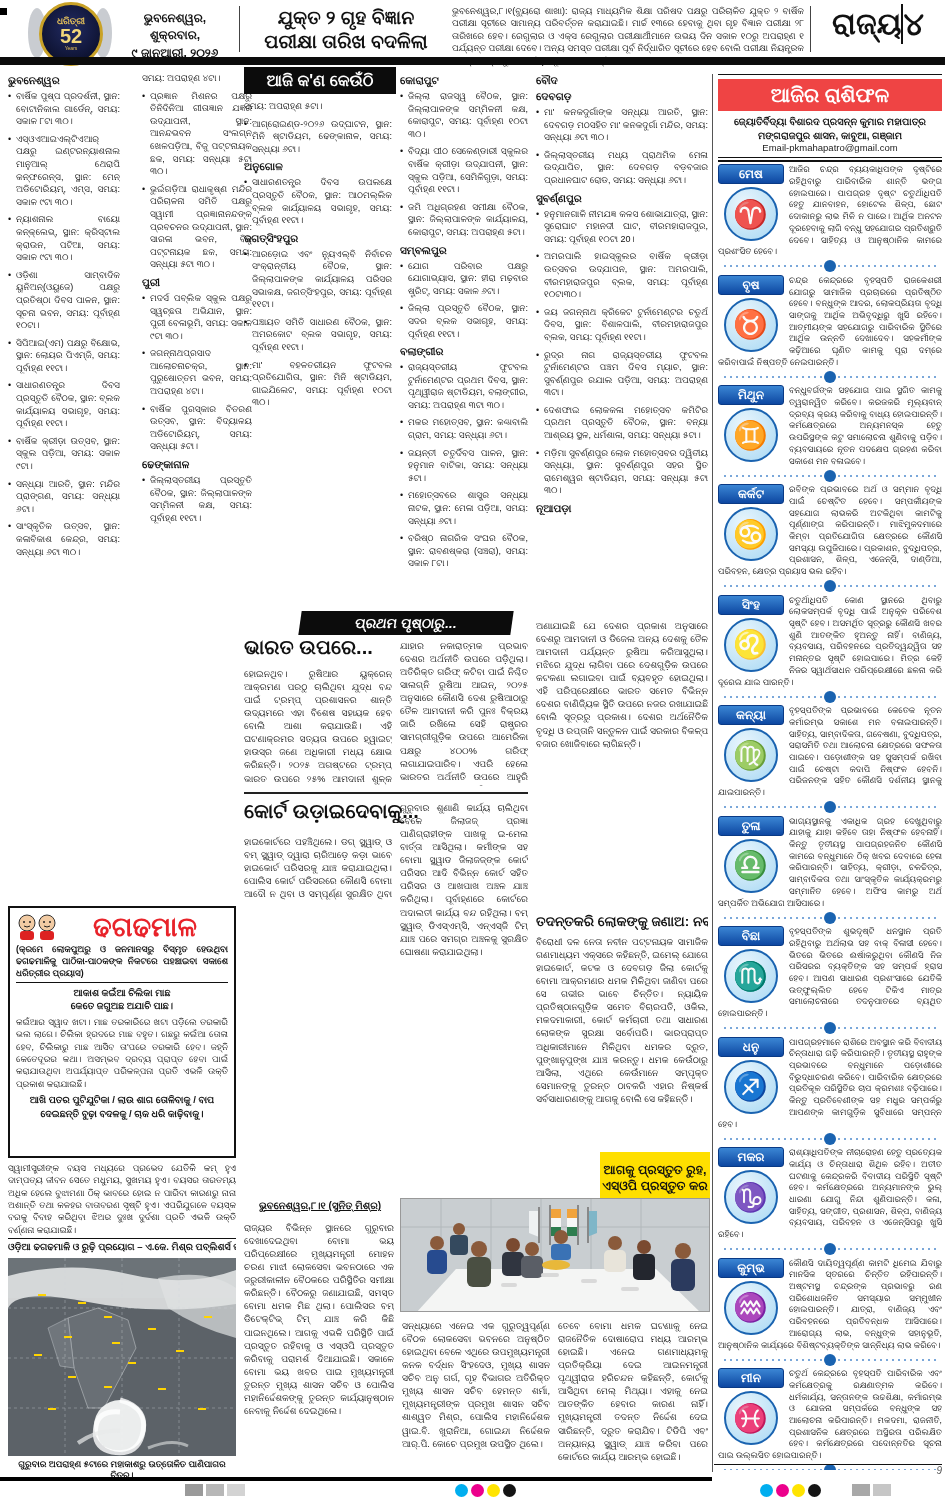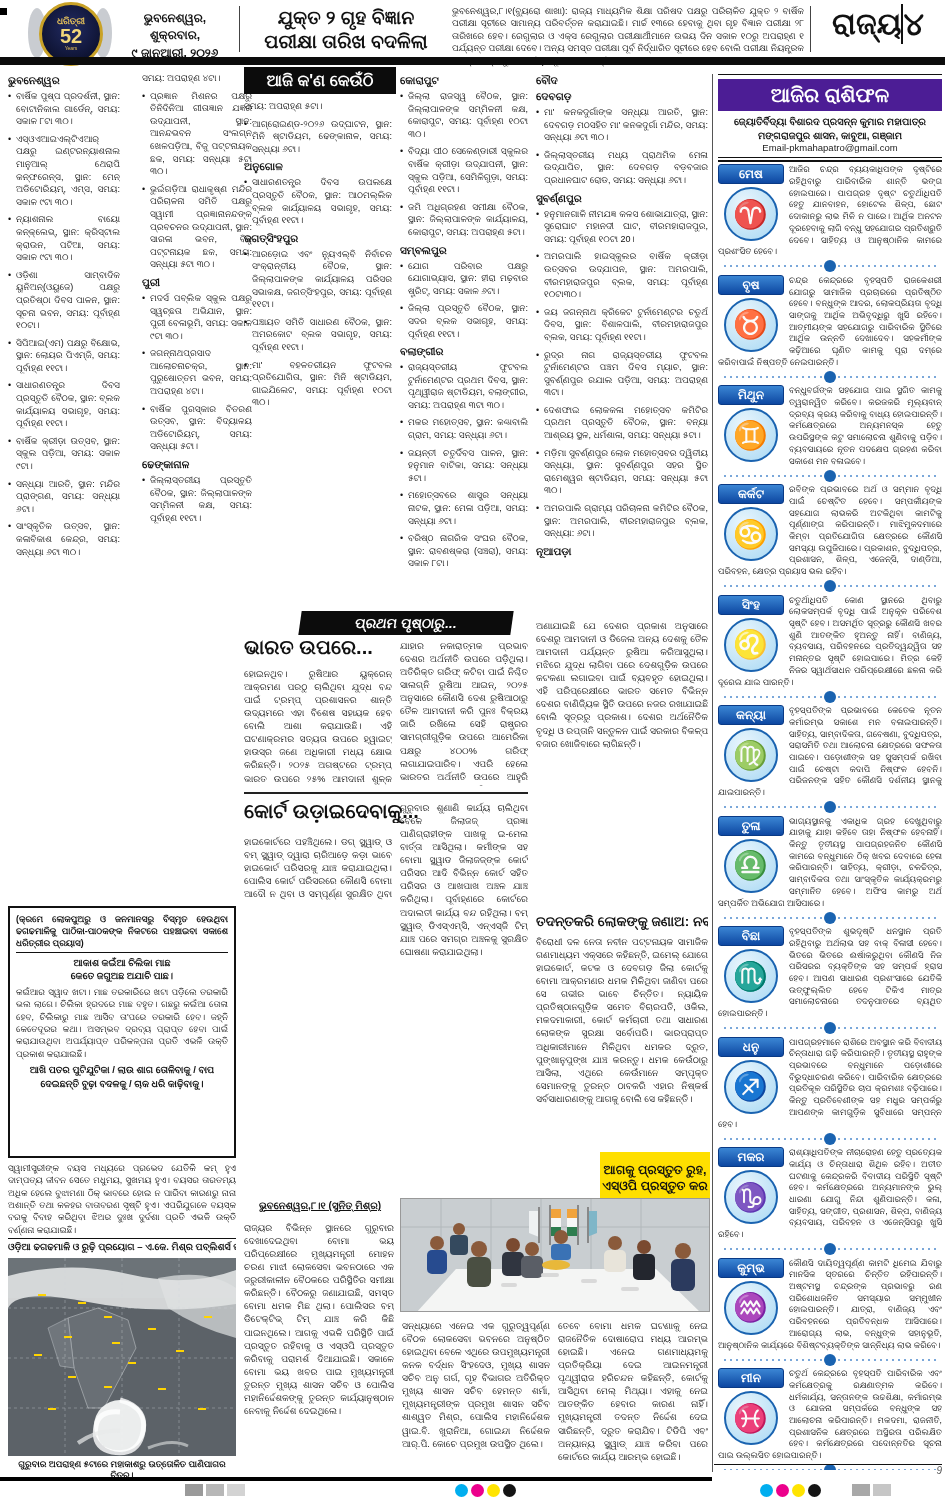--- a/index.html
+++ b/index.html
@@ -56,21 +56,21 @@
   .dintro{font-size:8.8px;font-weight:bold;text-align:justify;border-bottom:1px solid #111;padding-bottom:2px;margin-top:2px;line-height:1.35;}
   .dverse{font-size:9.5px;font-weight:bold;text-align:center;line-height:1.45;margin:3px 0;}
   .dpara{font-size:8.8px;line-height:1.4;text-align:justify;}
   .dcont{position:absolute;left:8px;top:1162px;width:228px;height:74px;font-size:8.8px;line-height:1.4;text-align:justify;overflow:hidden;}
   .dcred{position:absolute;left:8px;top:1238px;width:228px;font-size:9.5px;font-weight:bold;border-top:1.5px solid #111;padding-top:2px;white-space:nowrap;overflow:hidden;}
   .wmap{position:absolute;left:8px;top:1258px;width:228px;height:198px;overflow:hidden;}
   .wcap{position:absolute;left:8px;top:1459px;width:228px;font-size:8.8px;text-align:center;font-weight:bold;}
   
   .hsep-v{position:absolute;left:712px;top:74px;width:1px;height:1398px;background:#555;}
   .horo{position:absolute;left:718px;top:74px;width:224px;height:1396px;overflow:hidden;border-top:1.5px solid #111;padding-top:4px;box-sizing:border-box;}
-  .htitle{height:32px;background:#4c1d95;color:#fff;font-size:20px;font-weight:bold;display:flex;align-items:center;justify-content:center;}
+  .htitle{height:32px;background:#ef4444;color:#fff;font-size:20px;font-weight:bold;display:flex;align-items:center;justify-content:center;}
   .hauthor{font-size:9.8px;font-weight:bold;text-align:center;margin-top:4px;line-height:1.4;}
   .hemail{font-size:9.5px;text-align:center;color:#222;}
   .hrule{border-top:1px solid #111;border-bottom:2.5px solid #111;height:2px;margin:4px 0 2px;}
   .sign{overflow:hidden;max-height:94px;margin-top:2px;}
   .signhead{float:left;width:66px;margin-right:5px;}
   .chip{background:linear-gradient(#3b86d4,#0d47a1);color:#fff;font-size:12px;font-weight:bold;text-align:center;
         border-radius:3px;padding:2px 0;border:1px solid #0a3a85;}
   .zicon{width:50px;height:50px;margin:3px auto 0;border-radius:50%;border:2px solid #1a63b0;
          background:radial-gradient(circle at 35% 30%,#eaf6fd,#a8d8f3);color:#12355e;
          font-size:28px;display:flex;align-items:center;justify-content:center;}
@@ -172,37 +172,51 @@
       <div class="city">ଦେବଗଡ଼</div>
       <div class="evt">ମା' କନକଦୁର୍ଗାଙ୍କ ସନ୍ଧ୍ୟା ଆରତି, ସ୍ଥାନ: ଦେବଗଡ଼ ମଠସହିତ ମା' କନକଦୁର୍ଗା ମନ୍ଦିର, ସମୟ: ସନ୍ଧ୍ୟା ୬ଟା ୩୦।</div>
       <div class="evt">ଜିଲ୍ଲାସ୍ତରୀୟ ମଧ୍ୟ ପ୍ରାଥମିକ ମେଳା ଉଦ୍‌ଯାପିତ, ସ୍ଥାନ: ଦେବଗଡ଼ ବଡ଼ବଜାର ପ୍ରଧାନଘାଟ ରୋଡ, ସମୟ: ସନ୍ଧ୍ୟା ୬ଟା।</div>
       <div class="city">ସୁବର୍ଣ୍ଣପୁର</div>
       <div class="evt">ହନୁମାନଗାଳି ନୀମଯଜ୍ଞ କଳସ ଶୋଭାଯାତ୍ରା, ସ୍ଥାନ: ସୁରୋଘାଟ ମହାନଦୀ ଘାଟ, ବୀରମହାରାଜପୁର, ସମୟ: ପୂର୍ବାହ୍ଣ ୧୦ଟା 20।</div>
       <div class="evt">ଅମରପାଲି ହାଇସ୍କୁଲର ବାର୍ଷିକ କ୍ରୀଡ଼ା ଉତ୍ସବର ଉଦ୍‌ଯାପନ, ସ୍ଥାନ: ଅମରପାଲି, ବୀରମହାରାଜପୁର ବ୍ଲକ, ସମୟ: ପୂର୍ବାହ୍ଣ ୧୦ଟା୩୦।</div>
       <div class="evt">ଜୟ ଜଗନ୍ନାଥ କ୍ରିକେଟ ଟୁର୍ନାମେଣ୍ଟର ଚତୁର୍ଥ ଦିବସ, ସ୍ଥାନ: ବିଶାଳପାଲି, ବୀରମହାରାଜପୁର ବ୍ଲକ, ସମୟ: ପୂର୍ବାହ୍ଣ ୧୧ଟା।</div>
       <div class="evt">ରୁଦ୍ର ନାଗ ରାଜ୍ୟସ୍ତରୀୟ ଫୁଟବଲ ଟୁର୍ନାମେଣ୍ଟର ପଞ୍ଚମ ଦିବସ ମ୍ୟାଚ, ସ୍ଥାନ: ସୁବର୍ଣ୍ଣପୁର ରଯାଲ ପଡ଼ିଆ, ସମୟ: ଅପରାହ୍ଣ ୩ଟା।</div>
       <div class="evt">ଦେଶଫାଇ ଲୋକକଳା ମହୋତ୍ସବ କମିଟିର ପ୍ରଥମ ପ୍ରସ୍ତୁତି ବୈଠକ, ସ୍ଥାନ: ବନ୍ୟା ଆଶ୍ରୟ ସ୍ଥଳ, ଧର୍ମଶାଳା, ସମୟ: ସନ୍ଧ୍ୟା ୫ଟା।</div>
       <div class="evt">ମଡ଼ିମା ସୁବର୍ଣ୍ଣପୁର ଲୋକ ମହୋତ୍ସବର ଦ୍ୱିତୀୟ ସନ୍ଧ୍ୟା, ସ୍ଥାନ: ସୁବର୍ଣ୍ଣପୁର ସହର ସ୍ଥିତ ରାମେଶ୍ୱର ଷ୍ଟାଡିୟମ, ସମୟ: ସନ୍ଧ୍ୟା ୫ଟା ୩୦।</div>
-      <div class="evt">ଅମରପାଲି ଗ୍ରାମ୍ୟ ପରିଚାଳନା କମିଟିର ବୈଠକ, ସ୍ଥାନ: ଅମରପାଲି, ବୀରମହାରାଜପୁର ବ୍ଲକ, ସନ୍ଧ୍ୟା: ୬ଟା।</div>
       <div class="city">ନୂଆପଡ଼ା</div>
     </div>
 
   <div class="fp-tab">ପ୍ରଥମ ପୃଷ୍ଠାରୁ...</div>
   <div class="art-h" style="left:244px;top:636px;width:150px;">ଭାରତ ଉପରେ...</div>
   <div class="body" style="left:244px;top:668px;width:148px;height:118px;">ହୋଇନଥିବ। ରୁଷିଆର ୟୁକ୍ରେନ୍ ଆକ୍ରମଣ ପରଠୁ ଚାଲିଥିବା ଯୁଦ୍ଧ ବନ୍ଦ ପାଇଁ ଟ୍ରମ୍ପ୍ ପ୍ରଶାସନର ଶାନ୍ତି ଉଦ୍ୟମରେ ଏହା ବିଶେଷ ସହାୟକ ହେବ ବୋଲି ଆଶା କରାଯାଉଛି। ଏହି ଘଟଣାକ୍ରମର ସତ୍ୟତା ଉପରେ ହ୍ୱାଇଟ୍ ହାଉସ୍‌ର ଜଣେ ଅଧିକାରୀ ମଧ୍ୟ କ୍ଷୋଭ କରିଛନ୍ତି। ୨୦୨୫ ଅଗଷ୍ଟରେ ଟ୍ରମ୍ପ୍ ଭାରତ ଉପରେ ୨୫% ଆମଦାନୀ ଶୁଳ୍କ କଷିଥିଲେ। ଏଥିସହ ରୁଷିଆଠାରୁ ଭାରତ ଶସ୍ତାରେ ତୈଳ କ୍ରୟ କରୁଥିବାରୁ ଅତିରିକ୍ତ ଭାବେ ୨୫% ଦଣ୍ଡାତ୍ମକ ଶୁଳ୍କ ଲଗାଇଥିଲେ। ଫଳରେ ଆମେରିକାକୁ ଭାରତୀୟ ସାମଗ୍ରୀ ରପ୍ତାନି ବହୁଳ ଭାବେ ପ୍ରଭାବିତ ହୋଇଥିଲା,</div>
   <div class="body" style="left:400px;top:640px;width:128px;height:146px;">ଯାହାର ନକାରାତ୍ମକ ପ୍ରଭାବ ଦେଶର ଅର୍ଥନୀତି ଉପରେ ପଡ଼ିଥିଲା। ଅତିରିକ୍ତ ଗରିଫ୍ କଟିବା ପାଇଁ ନିଶ୍ଚିତ ସାଲଗ୍ନି ରୁଷିଆ ଆଇନ୍, ୨୦୨୫ ଅନୁସାରେ କୌଣସି ଦେଶ ରୁଷିଆଠାରୁ ତୈଳ ଆମଦାନୀ କରି ପୁନଃ ବିକ୍ରୟ ଜାରି ରଖିଲେ ସେହି ରାଷ୍ଟ୍ରର ସାମଗ୍ରୀଗୁଡ଼ିକ ଉପରେ ଆମେରିକା ପକ୍ଷରୁ ୪୦୦% ଗରିଫ୍ ଲଗାଯାଇପାରିବ। ଏପରି ହେଲେ ଭାରତର ଅର୍ଥନୀତି ଉପରେ ଆହୁରି ଖରାପ ପ୍ରଭାବ ପଡ଼ିବ। କାରଣ ଭାରତୀୟ ସାମଗ୍ରୀଗୁଡ଼ିକୁ ଆମେରିକାକୁ ରପ୍ତାନି କରିବା ଅସମ୍ଭବ ହୋଇପଡ଼ିବ। ହ୍ୱାଇଟ୍ ହାଉସ୍ ପକ୍ଷରୁ ପୂର୍ବରୁ ଭଲ୍ ବିଲ୍ ଉପରେ ସମୀକ୍ଷା କରାଯାଇଛି।</div>
   <div class="body" style="left:536px;top:620px;width:172px;height:288px;">ଅଣାଯାଇଛି ଯେ ଦେଶର ପ୍ରକାଶ ଅନୁସାରେ ଦେଶରୁ ଆମଦାନୀ ଓ ଡିଜେଲ ଅନ୍ୟ ଦେଶକୁ ତୈଳ ଆମଦାନୀ ପର୍ଯ୍ୟନ୍ତ ରୁଷିଆ କରିଆସୁଥିଲା। ମଝିରେ ଯୁଦ୍ଧ ଲାଗିବା ପରେ ଦେଶଗୁଡ଼ିକ ଉପରେ କଟକଣା ଲଗାଇବା ପାଇଁ ବ୍ୟବହୃତ ହୋଇଥିଲା। ଏହି ପରିପ୍ରେକ୍ଷୀରେ ଭାରତ ସମେତ ବିଭିନ୍ନ ଦେଶର ବାଣିଜ୍ୟିକ ସ୍ଥିତି ଉପରେ ନଜର ରଖାଯାଇଛି ବୋଲି ସୂତ୍ରରୁ ପ୍ରକାଶ। ଦେଶର ଅର୍ଥନୈତିକ ବୃଦ୍ଧି ଓ ରପ୍ତାନି ସନ୍ତୁଳନ ପାଇଁ ସରକାର ବିକଳ୍ପ ବଜାର ଖୋଜିବାରେ ଲାଗିଛନ୍ତି।</div>
   <div class="rule" style="left:244px;top:792px;width:284px;height:2px;"></div>
   <div class="art-h" style="left:244px;top:800px;width:220px;">କୋର୍ଟ ଉଡ଼ାଇଦେବାକୁ...</div>
   <div class="body" style="left:244px;top:836px;width:148px;height:64px;">ହାଇକୋର୍ଟରେ ପହଞ୍ଚିଥିଲେ। ଡଗ୍ ସ୍କ୍ୱାଡ୍ ଓ ବମ୍ ସ୍କ୍ୱାଡ୍ ଦ୍ୱାରା ଚାରିଆଡ଼େ କଡ଼ା ଭାବେ ହାଇକୋର୍ଟ ପରିସରକୁ ଯାଞ୍ଚ କରାଯାଇଥିଲା। ପୋଲିସ କୋର୍ଟ ପରିସରରେ କୌଣସି ବୋମା ଆଦୌ ନ ଥିବା ଓ ସମ୍ପୂର୍ଣ୍ଣ ସୁରକ୍ଷିତ ଥିବା ଘୋଷଣା କରିବା ପରେ ଧୀରେ ଧୀରେ ସ୍ଥିତି ସ୍ୱାଭାବିକ ହୋଇଥିଲା। ହାଇକୋର୍ଟ ମୁଖ୍ୟ ବିଚାରପତି ହରିଶ ଟଣ୍ଡନଙ୍କ ସମେତ ଅନ୍ୟ ୯ଜଣ ବିଚାରପତି ସେମାନଙ୍କ କୋର୍ଟରେ ମାମଲାଗୁଡ଼ିକର ଶୁଣାଣି କରିଥିଲେ।</div>
   <div class="body" style="left:400px;top:802px;width:128px;height:344px;">ଗୁରୁବାର ଶୁଣାଣି କାର୍ଯ୍ୟ ଚାଲିଥିବା ବେଳେ ଜିଲାଜଜ୍ ପ୍ରଜ୍ଞା ପାଣିଗ୍ରାହୀଙ୍କ ପାଖକୁ ଇ-ମେଲ ବାର୍ତ୍ତା ଆସିଥିଲା। କର୍ମୀଙ୍କ ସହ ବୋମା ସ୍କ୍ୱାଡ ଜିଲାଜଜ୍‌ଙ୍କ କୋର୍ଟ ପରିସର ଆଦି ବିଭିନ୍ନ କୋର୍ଟ ସହିତ ପରିସର ଓ ଆଖପାଖ ଅଞ୍ଚଳ ଯାଞ୍ଚ କରିଥିଲା। ପୂର୍ବାହ୍ଣରେ କୋର୍ଟରେ ଅଦାଲତୀ କାର୍ଯ୍ୟ ବନ୍ଦ ରହିଥିଲା। ବମ୍ ସ୍କ୍ୱାଡ୍ ଡିଏସ୍‌ଏମ୍‌ସି, ଏନ୍‌ଏସ୍‌ଜି ଟିମ୍ ଯାଞ୍ଚ ପରେ ସମଗ୍ର ଅଞ୍ଚଳକୁ ସୁରକ୍ଷିତ ଘୋଷଣା କରାଯାଇଥିଲା।</div>
   <div class="subhead" style="left:536px;top:914px;width:172px;">ତଦନ୍ତକରି ଲୋକଙ୍କୁ ଜଣାଅ: ନବୀନ</div>
   <div class="body" style="left:536px;top:936px;width:172px;height:210px;">ବିରୋଧୀ ଦଳ ନେତା ନବୀନ ପଟ୍ଟନାୟକ ସାମାଜିକ ଗଣମାଧ୍ୟମ ଏକ୍ସରେ କହିଛନ୍ତି, ଇମେଲ୍ ଯୋଗେ ହାଇକୋର୍ଟ, କଟକ ଓ ଦେବଗଡ଼ ଜିଲା କୋର୍ଟକୁ ବୋମା ଆକ୍ରମଣର ଧମକ ମିଳିଥିବା ଜାଣିବା ପରେ ସେ ଗଭୀର ଭାବେ ଚିନ୍ତିତ। ନ୍ୟାୟିକ ପ୍ରତିଷ୍ଠାନଗୁଡ଼ିକ ସମେତ ବିଚାରପତି, ଓକିଲ, ମକଦମାକାରୀ, କୋର୍ଟ କର୍ମଚାରୀ ତଥା ସାଧାରଣ ଲୋକଙ୍କ ସୁରକ୍ଷା ସର୍ବୋପରି। ଭାରପ୍ରାପ୍ତ ଅଧିକାରୀମାନେ ମିଳିଥିବା ଧମକର ଦ୍ରୁତ, ପୁଙ୍ଖାନୁପୁଙ୍ଖ ଯାଞ୍ଚ କରନ୍ତୁ। ଧମକ କେଉଁଠାରୁ ଆସିଲା, ଏଥିରେ କେଉଁମାନେ ସମ୍ପୃକ୍ତ ସେମାନଙ୍କୁ ତୁରନ୍ତ ଠାବକରି ଏହାର ନିଷ୍କର୍ଷ ସର୍ବସାଧାରଣଙ୍କୁ ଆଗକୁ ବୋଲି ସେ କହିଛନ୍ତି।</div>
 
   <div class="dbox">
+    <div class="dtitle-row">
+      <svg width="42" height="30" viewBox="0 0 42 30">
+        <circle cx="11" cy="11" r="8" fill="#f2cba3" stroke="#333" stroke-width="1"></circle>
+        <circle cx="31" cy="11" r="8" fill="#f2cba3" stroke="#333" stroke-width="1"></circle>
+        <circle cx="8" cy="10" r="1" fill="#222"></circle>
+          <circle cx="14" cy="10" r="1" fill="#222"></circle>
+        <circle cx="28" cy="10" r="1" fill="#222"></circle>
+          <circle cx="34" cy="10" r="1" fill="#222"></circle>
+        <path d="M8 14 q3 2 6 0" stroke="#222" fill="none"></path>
+        <path d="M28 14 q3 2 6 0" stroke="#222" fill="none"></path>
+        <rect x="4" y="19" width="14" height="9" rx="3" fill="#d22"></rect>
+        <rect x="24" y="19" width="14" height="9" rx="3" fill="#d22"></rect>
+      </svg>
+      <div class="dtitle">ଢଗଢମାଳ</div>
+    </div>
     <div class="dintro">(କ୍ରମେ ଲୋକପୁଅରୁ ଓ ଜନମାନସରୁ ବିସ୍ମୃତ ହେଉଥିବା ଢଗଢମାଳିକୁ ପାଠିକା-ପାଠକଙ୍କ ନିକଟରେ ପହଞ୍ଚାଇବା ସକାଶେ ଧରିତ୍ରୀର ପ୍ରୟାସ)</div>
     <div class="dverse">
       <div>ଆକାଶ କଇଁଆ ଚିଲିକା ମାଛ</div>
       <div>କେତେ ଜଗୁଅଛ ଅଯାଚି ପାଛ।</div>
     </div>
     <div class="dpara">କଇଁଆର ସ୍ୱାଦ ଖଟା। ମାଛ ତରକାରିରେ ଖଟା ପଡ଼ିଲେ ତରକାରି ଭଲ ଲାଗେ। ଚିଲିକା ହ୍ରଦରେ ମାଛ ବହୁତ। ଗଛରୁ କଇଁଆ ତୋଳା ହେବ, ଚିଲିକାରୁ ମାଛ ଆସିବ ତା'ପରେ ତରକାରି ହେବ। ଜହ୍ନି କେତେଦୂରର କଥା। ଅସମ୍ଭବ ଦ୍ରବ୍ୟ ପ୍ରାପ୍ତ ହେବା ପାଇଁ କରାଯାଉଥିବା ଅପର୍ଯ୍ୟାପ୍ତ ପରିକଳ୍ପନା ପ୍ରତି ଏଭଳି ଉକ୍ତି ପ୍ରକାଶ କରାଯାଇଛି।</div>
     <div class="dverse">ଆଖି ପତର ପୁଟିଯୁଟିକା / ଲାଉ ଶାଗ ତୋଳିବାକୁ / ବାପ ଦେଇଛନ୍ତି ବୁଢ଼ା ବଦଳକୁ / ଚାକ ଧରି କାଢ଼ିବାକୁ।</div>
   </div>
   <div class="dcont">ସ୍ୱାମୀସ୍ତ୍ରୀଙ୍କ ବୟସ ମଧ୍ୟରେ ପ୍ରଭେଦ ଯେତିକି କମ୍ ହୁଏ ଦାମ୍ପତ୍ୟ ଜୀବନ ସେତେ ମଧୁମୟ, ସୁଖମୟ ହୁଏ। ବୟସର ତାରତମ୍ୟ ଅଧିକ ହେଲେ ବୁଝାମଣା ଠିକ୍ ଭାବରେ ହୋଇ ନ ପାରିବା କାରଣରୁ ନାନା ଅଶାନ୍ତି ତଥା କଳହର ବାତାବରଣ ସୃଷ୍ଟି ହୁଏ। ଏପରିଯୁଗଳେ ବୟସ୍କ ବରକୁ ବିବାହ କରିଥିବା ଝିଅର ଦୁଃଖ ଦୁର୍ଦଶା ପ୍ରତି ଏଭଳି ଉକ୍ତି ବର୍ଣ୍ଣନା କରାଯାଇଛି।</div>
   <div class="dcred">ଓଡ଼ିଆ ଢଗଢମାଳି ଓ ରୁଢ଼ି ପ୍ରୟୋଗ – ଏ.କେ. ମିଶ୍ର ପବ୍ଲିଶର୍ସ ପ୍ରା:ଲିଃ</div>

